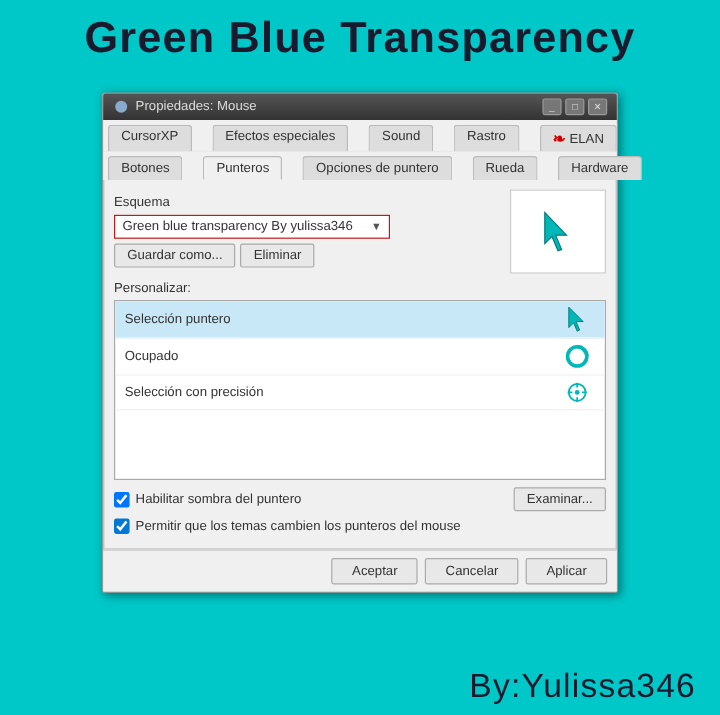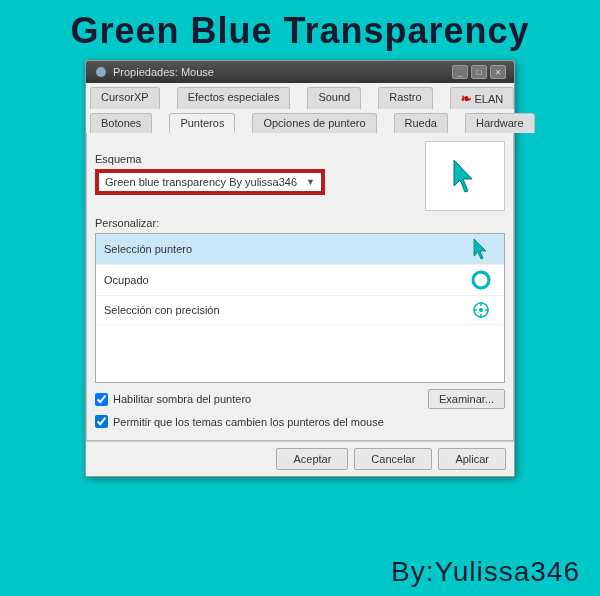--- a/index.html
+++ b/index.html
@@ -30,21 +30,21 @@
       right: 20px;
       font-family: 'Comic Sans MS', cursive, sans-serif;
       font-size: 28px;
       color: #1a1a2e;
       letter-spacing: 1px;
     }
 
     
     .window {
       width: 430px;
-      margin: 0 auto;
+      margin: 17px auto;
       background: #fca5a5;
       border: 1px solid #999;
       box-shadow: 2px 2px 8px rgba(0,0,0,0.4);
       border-radius: 2px;
     }
 
     
     .title-bar {
       background: linear-gradient(to bottom, #555, #333);
       padding: 4px 8px;
@@ -164,21 +164,21 @@
 
     .esquema-inner {
       display: flex;
       flex-direction: column;
       flex: 1;
     }
 
     .esquema-select {
       display: flex;
       align-items: center;
-      border: 4px solid #b91c1c;
+      border: 1px solid #b91c1c;
       background: white;
       padding: 3px 6px;
       font-size: 11px;
       color: #333;
       justify-content: space-between;
       margin-bottom: 4px;
       cursor: pointer;
       width: 230px;
     }
 
@@ -371,20 +371,24 @@
   </div>
 
   <div class="content">
 
     <div class="esquema-row">
       <div class="esquema-inner">
         <div class="section-label">Esquema</div>
         <div class="esquema-select">
           <span>Green blue transparency By yulissa346</span>
           <span class="esquema-select-arrow">▼</span>
+        </div>
+        <div class="esquema-buttons">
+          <button class="win-btn">Guardar como...</button>
+          <button class="win-btn">Eliminar</button>
         </div>
       </div>
 
       <div class="cursor-preview">
         <svg width="30" height="36" viewBox="0 0 30 36">
           <polygon points="4,2 4,28 10,22 15,34 18,33 13,21 22,21" fill="#00b8b8" stroke="#007a7a" stroke-width="1"></polygon>
         </svg>
       </div>
     </div>
 

